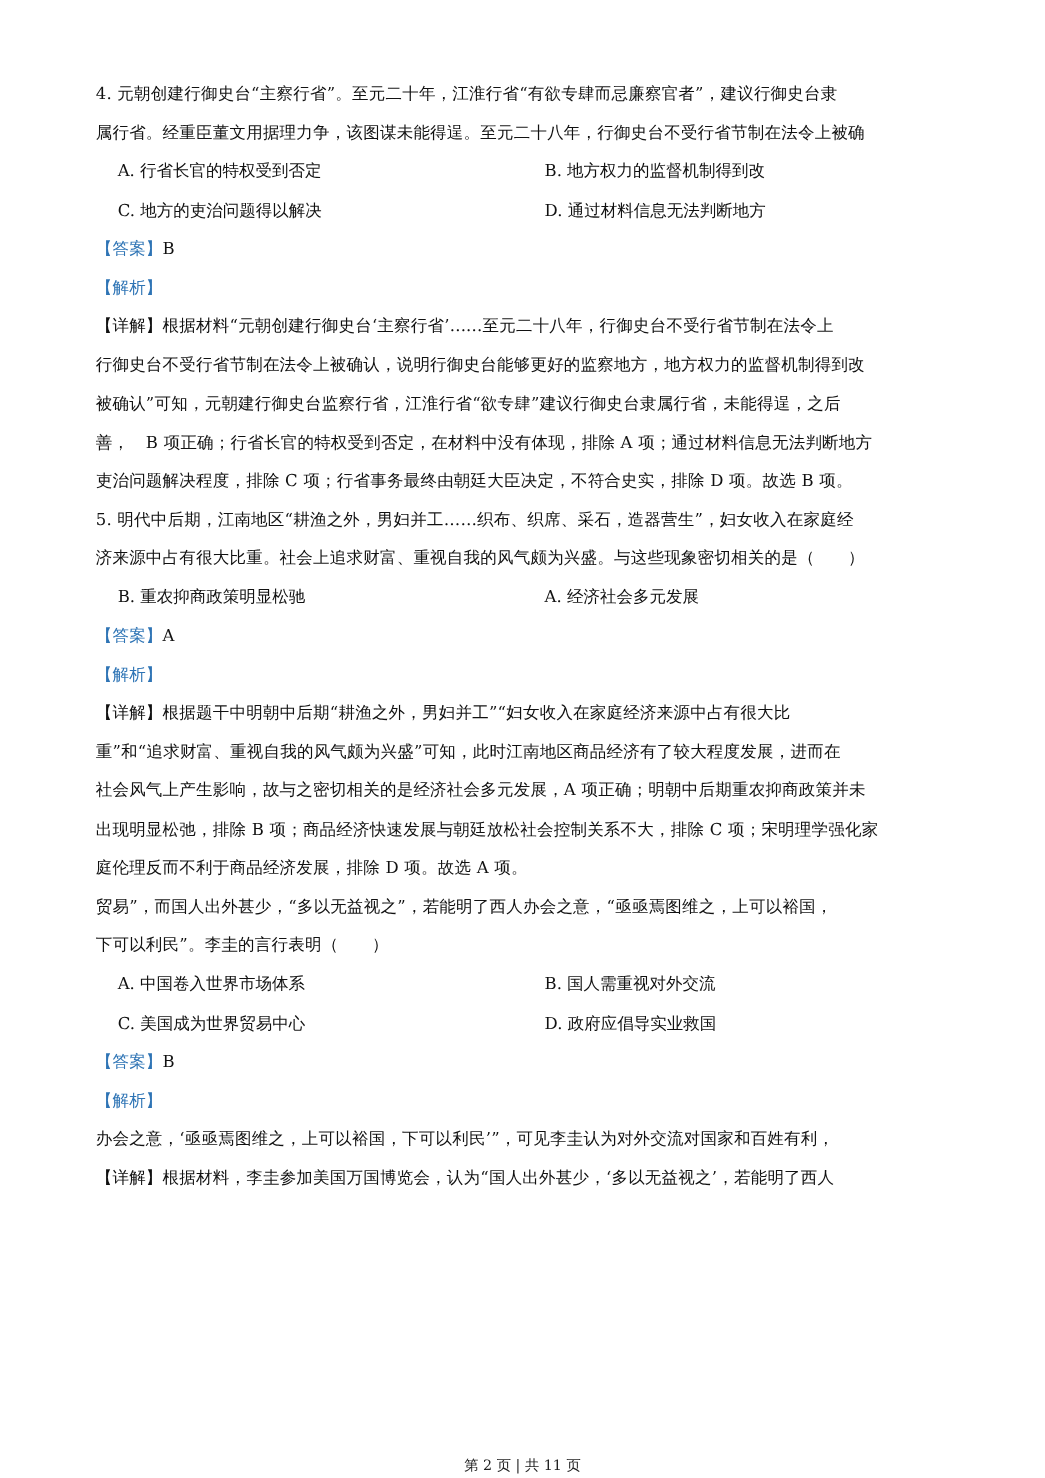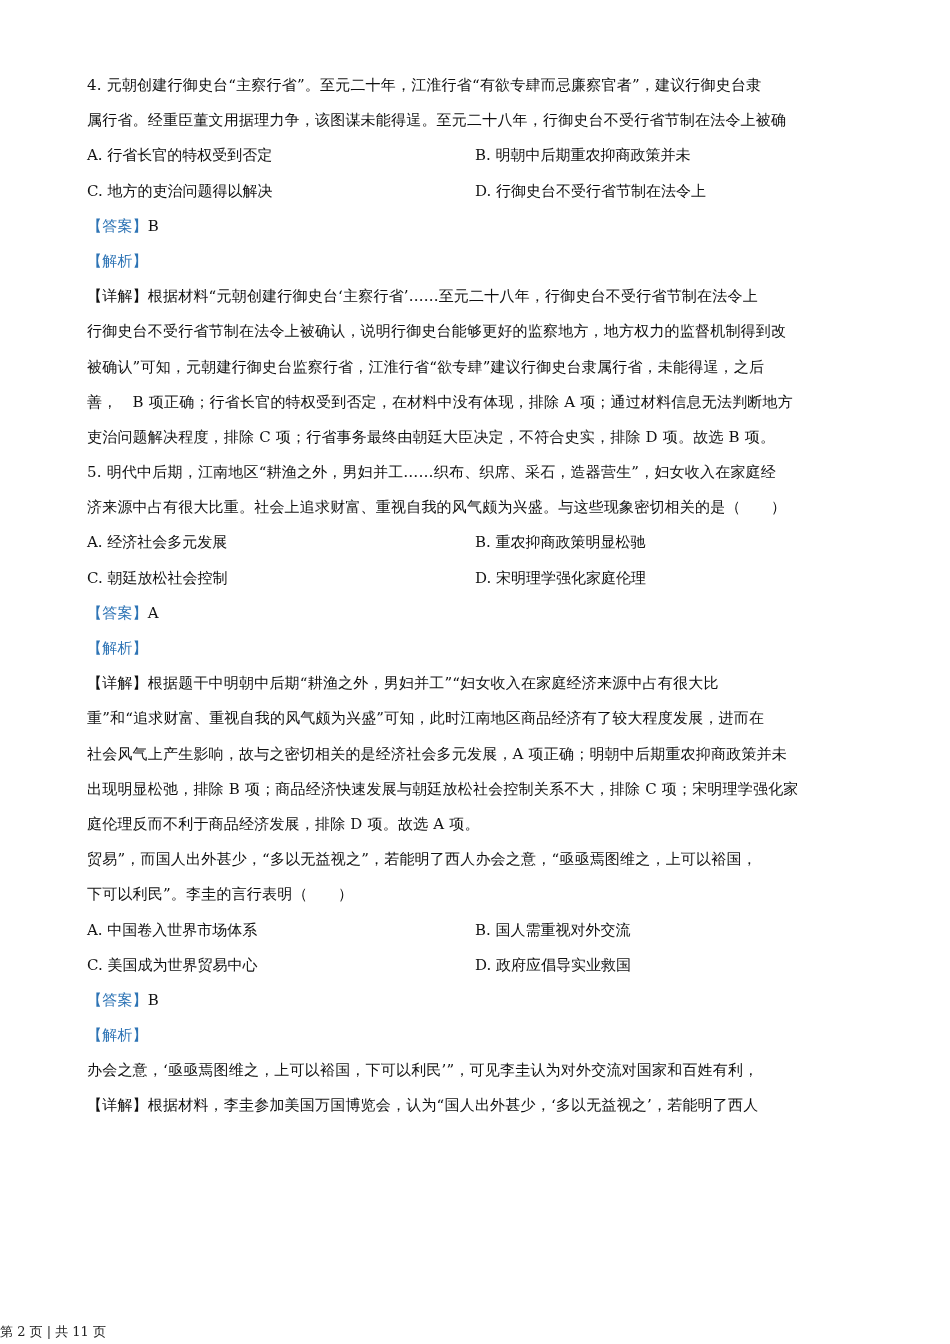--- a/index.html
+++ b/index.html
@@ -1,60 +1,56 @@
 <!DOCTYPE html>
 <html><head>
 <meta charset="utf-8">
 <style>
   html, body { margin: 0; padding: 0; background: #ffffff; }
   body { width: 950px; height: 1344px; position: relative; overflow: hidden;
          font-family: "DejaVu Serif", "Liberation Serif", serif; color: #111; }
   .page { position: absolute; left: 87px; top: 68px; width: 776px; }
   .line { font-size: 15px; line-height: 35.2px; height: 35.2px; white-space: nowrap; letter-spacing: 0.2px; }
   .opts { display: flex; height: 35.2px; line-height: 35.2px; font-size: 15px; }
-  .opt { width: 389px; white-space: nowrap; }
+  .opt { width: 389px; white-space: nowrap; margin-left: 20px; }
   .tag { color: #2E74B5; }
-  .footer { position: absolute; left: 0; width: 950px; top: 1323px; text-align: left;
+  .footer { position: absolute; left: 0; width: 950px; top: 1323px; text-align: center;
             font-size: 13px; color: #222; }
 </style>
 </head>
 <body>
 
 <div class="page">
 
   <div>
     <div class="line">4. 元朝创建行御史台“主察行省”。至元二十年，江淮行省“有欲专肆而忌廉察官者”，建议行御史台隶</div>
     <div class="line">属行省。经重臣董文用据理力争，该图谋未能得逞。至元二十八年，行御史台不受行省节制在法令上被确</div>
     <div class="opts">
       <span class="opt">A. 行省长官的特权受到否定</span>
-      <span class="opt">B. 明朝中后期重农抑商政策并未</span>
+      <span class="opt">B. 地方权力的监督机制得到改</span>
     </div>
     <div class="opts">
       <span class="opt">C. 地方的吏治问题得以解决</span>
-      <span class="opt">D. 行御史台不受行省节制在法令上</span>
+      <span class="opt">D. 通过材料信息无法判断地方</span>
     </div>
     <div class="line"><span class="tag">【答案】</span><span>B</span></div>
     <div class="line"><span class="tag">【解析】</span></div>
     <div class="line"><span>【详解】</span><span>根据材料“元朝创建行御史台‘主察行省’......至元二十八年，行御史台不受行省节制在法令上</span></div>
     <div class="line">行御史台不受行省节制在法令上被确认，说明行御史台能够更好的监察地方，地方权力的监督机制得到改</div>
     <div class="line">被确认”可知，元朝建行御史台监察行省，江淮行省“欲专肆”建议行御史台隶属行省，未能得逞，之后</div>
     <div class="line">善，　B 项正确；行省长官的特权受到否定，在材料中没有体现，排除 A 项；通过材料信息无法判断地方</div>
     <div class="line">吏治问题解决程度，排除 C 项；行省事务最终由朝廷大臣决定，不符合史实，排除 D 项。故选 B 项。</div>
   </div>
 
   <div>
     <div class="line">5. 明代中后期，江南地区“耕渔之外，男妇并工……织布、织席、采石，造器营生”，妇女收入在家庭经</div>
     <div class="line">济来源中占有很大比重。社会上追求财富、重视自我的风气颇为兴盛。与这些现象密切相关的是（　　）</div>
     <div class="opts">
+      <span class="opt">B. 重农抑商政策明显松驰</span>
       <span class="opt">A. 经济社会多元发展</span>
-      <span class="opt">B. 重农抑商政策明显松驰</span>
-    </div>
-    <div class="opts">
-      <span class="opt">C. 朝廷放松社会控制</span>
-      <span class="opt">D. 宋明理学强化家庭伦理</span>
     </div>
     <div class="line"><span class="tag">【答案】</span><span>A</span></div>
     <div class="line"><span class="tag">【解析】</span></div>
     <div class="line"><span>【详解】</span><span>根据题干中明朝中后期“耕渔之外，男妇并工”“妇女收入在家庭经济来源中占有很大比</span></div>
     <div class="line">重”和“追求财富、重视自我的风气颇为兴盛”可知，此时江南地区商品经济有了较大程度发展，进而在</div>
     <div class="line">社会风气上产生影响，故与之密切相关的是经济社会多元发展，A 项正确；明朝中后期重农抑商政策并未</div>
     <div class="line">出现明显松弛，排除 B 项；商品经济快速发展与朝廷放松社会控制关系不大，排除 C 项；宋明理学强化家</div>
     <div class="line">庭伦理反而不利于商品经济发展，排除 D 项。故选 A 项。</div>
   </div>
 

